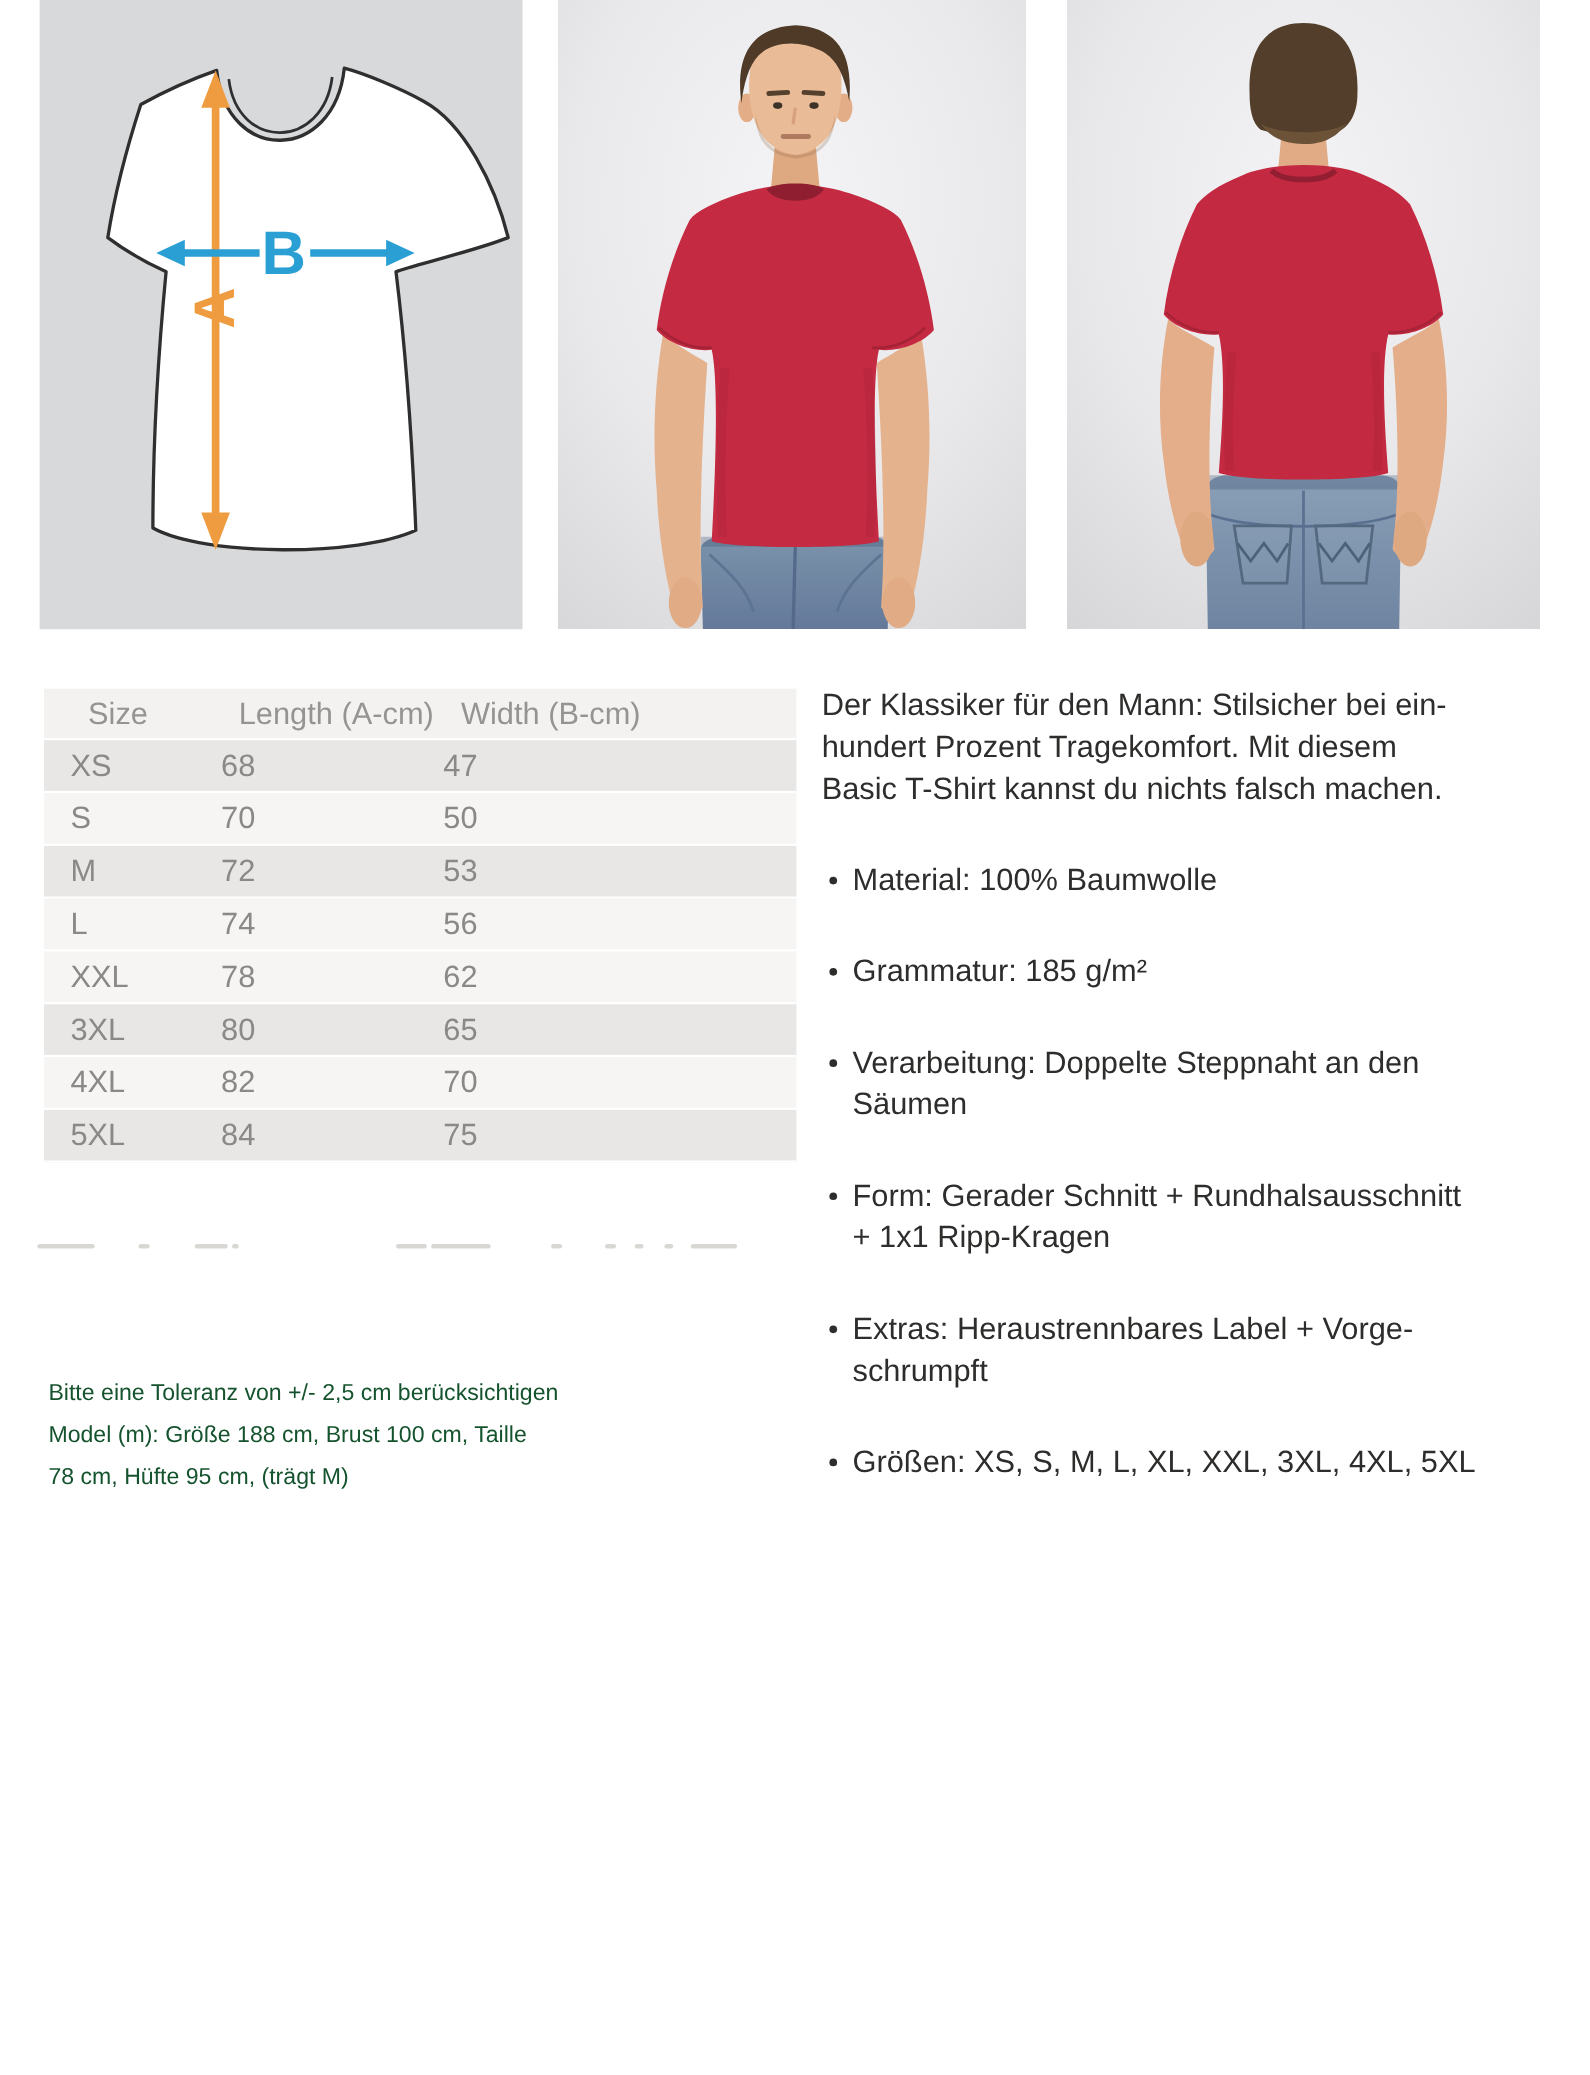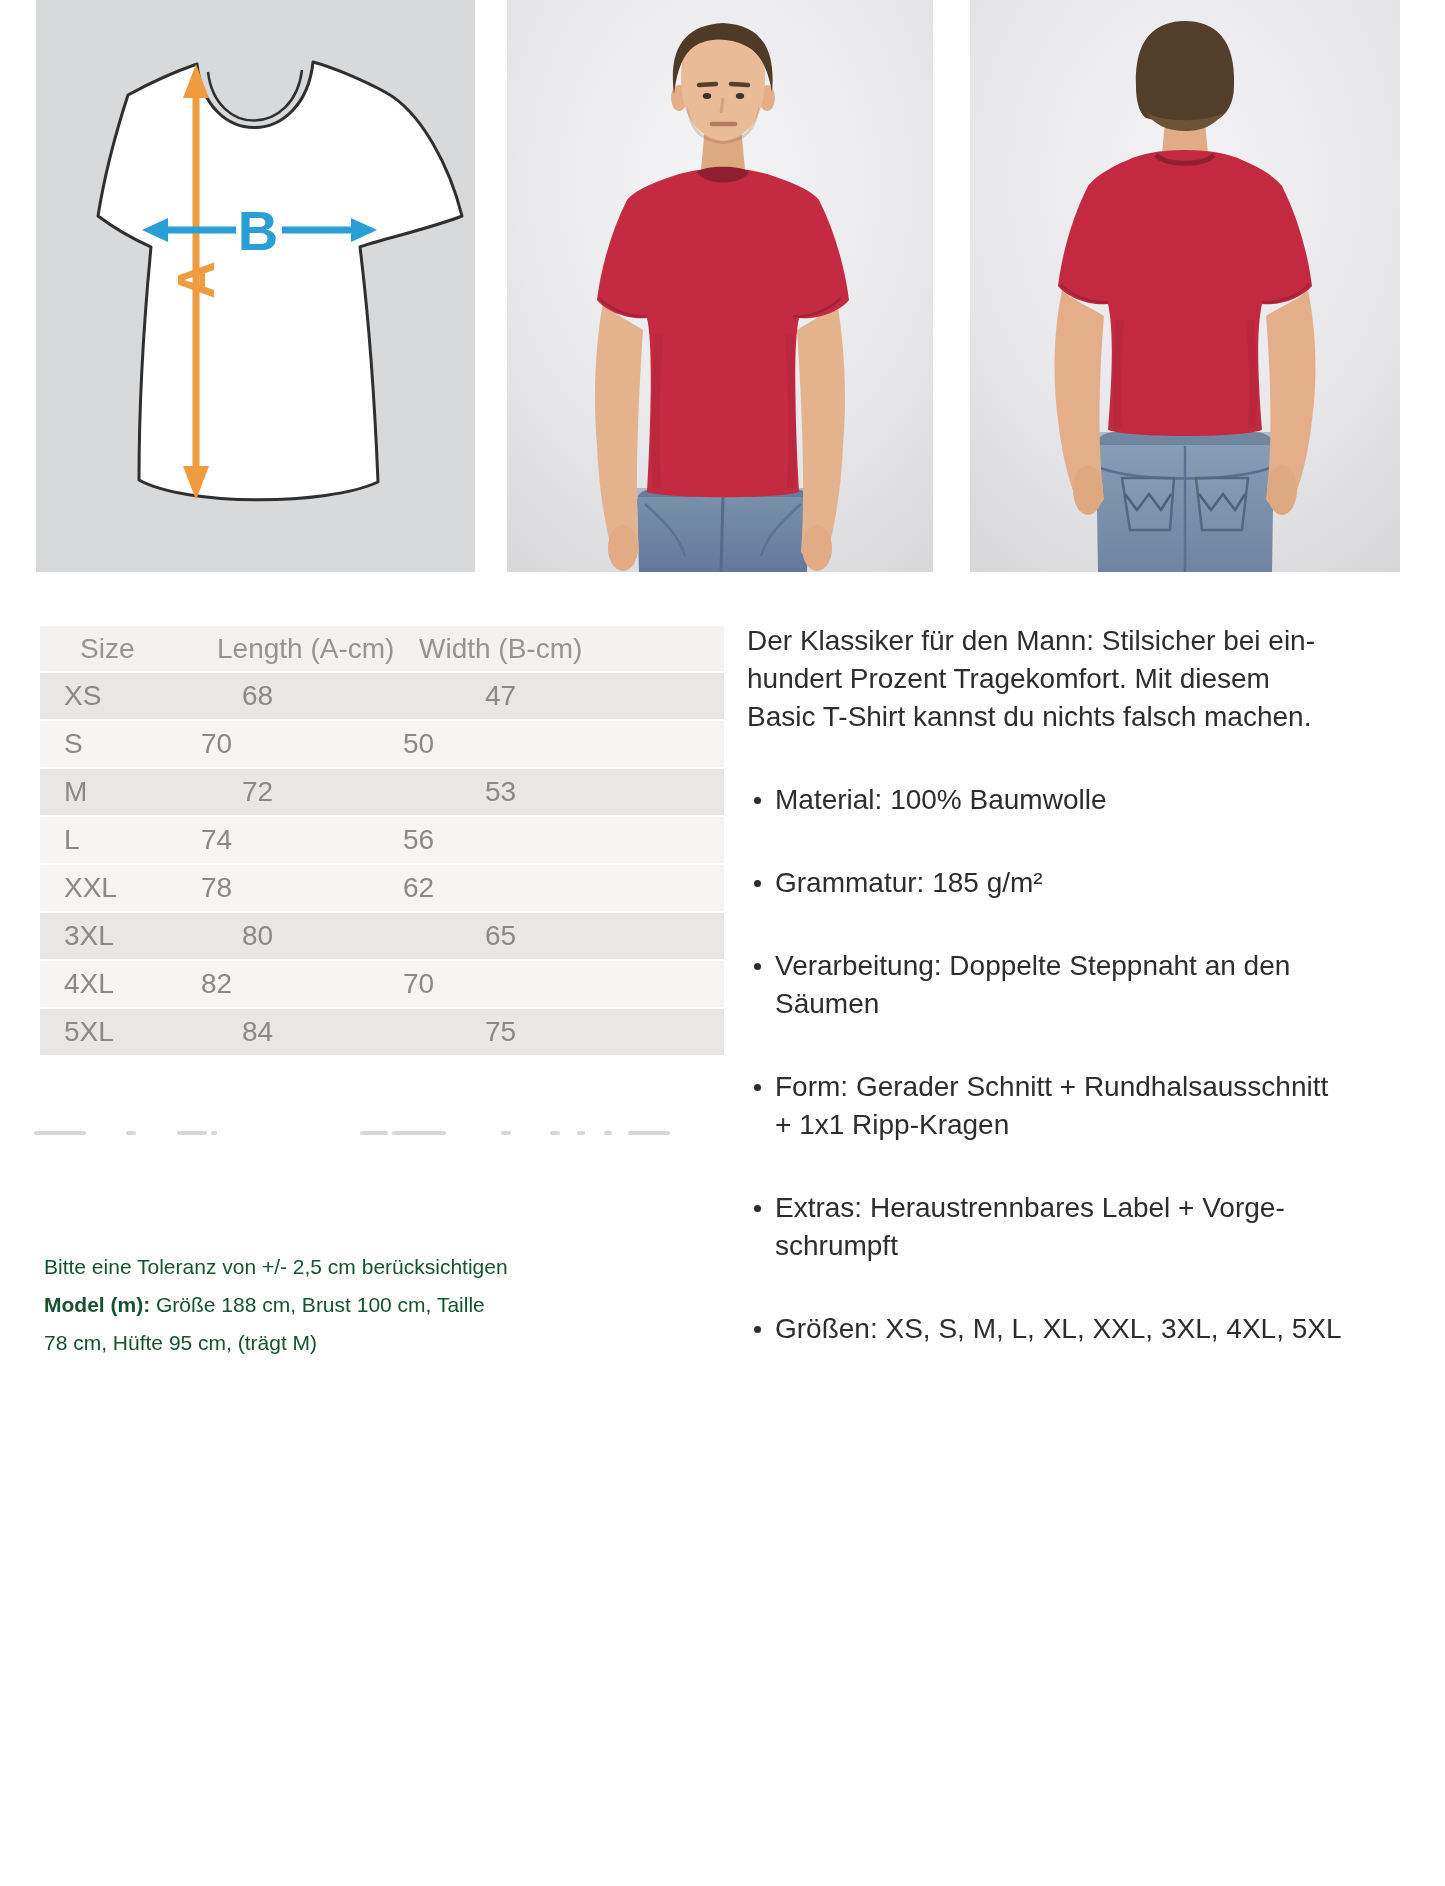--- a/index.html
+++ b/index.html
@@ -11,41 +11,41 @@
   #diagram-panel{left:36px;width:439px;background:#d8d9db;}
   #front-panel{left:507px;width:426px;}
   #back-panel{left:970px;width:430px;}
   .panel svg{display:block;}
 
   
   #size-table{position:absolute;left:40px;top:626px;width:684px;font-size:28px;}
   .t-row{display:grid;grid-template-columns:137px 202px auto;align-items:center;
          height:48px;border-bottom:2px solid #ffffff;padding-left:24px;box-sizing:border-box;}
   .t-row.header{background:#f3f2f0;color:#969492;height:47px;padding-left:40px;}
-  .t-row.odd{background:#e9e7e5;color:#8b8987;gap:41px;}
+  .t-row.odd{background:#e9e7e5;color:#8b8987;}
   .t-row.even{background:#f6f5f3;color:#8b8987;}
 
   
   #crop-strip{position:absolute;left:34px;top:1131px;width:680px;height:6px;}
   #crop-strip .dash{position:absolute;top:0;height:4px;background:#d9d7d4;border-radius:2px;}
 
   
   #description{position:absolute;left:747px;top:622px;width:672px;
                font-size:28px;line-height:38px;color:#2e2d2c;}
   #description .intro div{white-space:nowrap;}
   #bullet-list{list-style:none;margin:36px 0 0 0;padding:0;}
   #bullet-list li{display:flex;align-items:flex-start;margin-top:45px;}
   #bullet-list .dot{width:7px;height:7px;border-radius:50%;background:#2e2d2c;
                     margin:16px 14px 0 7px;flex:0 0 auto;}
   #bullet-list .lines div{white-space:nowrap;}
 
   
   #notes{position:absolute;left:44px;top:1248px;width:610px;
          font-size:21px;line-height:38px;color:#14532d;}
-  #notes .bold{font-weight:bold;}
+  #notes .bold{font-weight:normal;}
 </style>
 </head>
 <body>
 
 <div id="canvas">
 
   <div class="panel" id="diagram-panel">
     <svg width="439" height="572" viewBox="0 0 439 572">
 
       <path d="M 161 64

